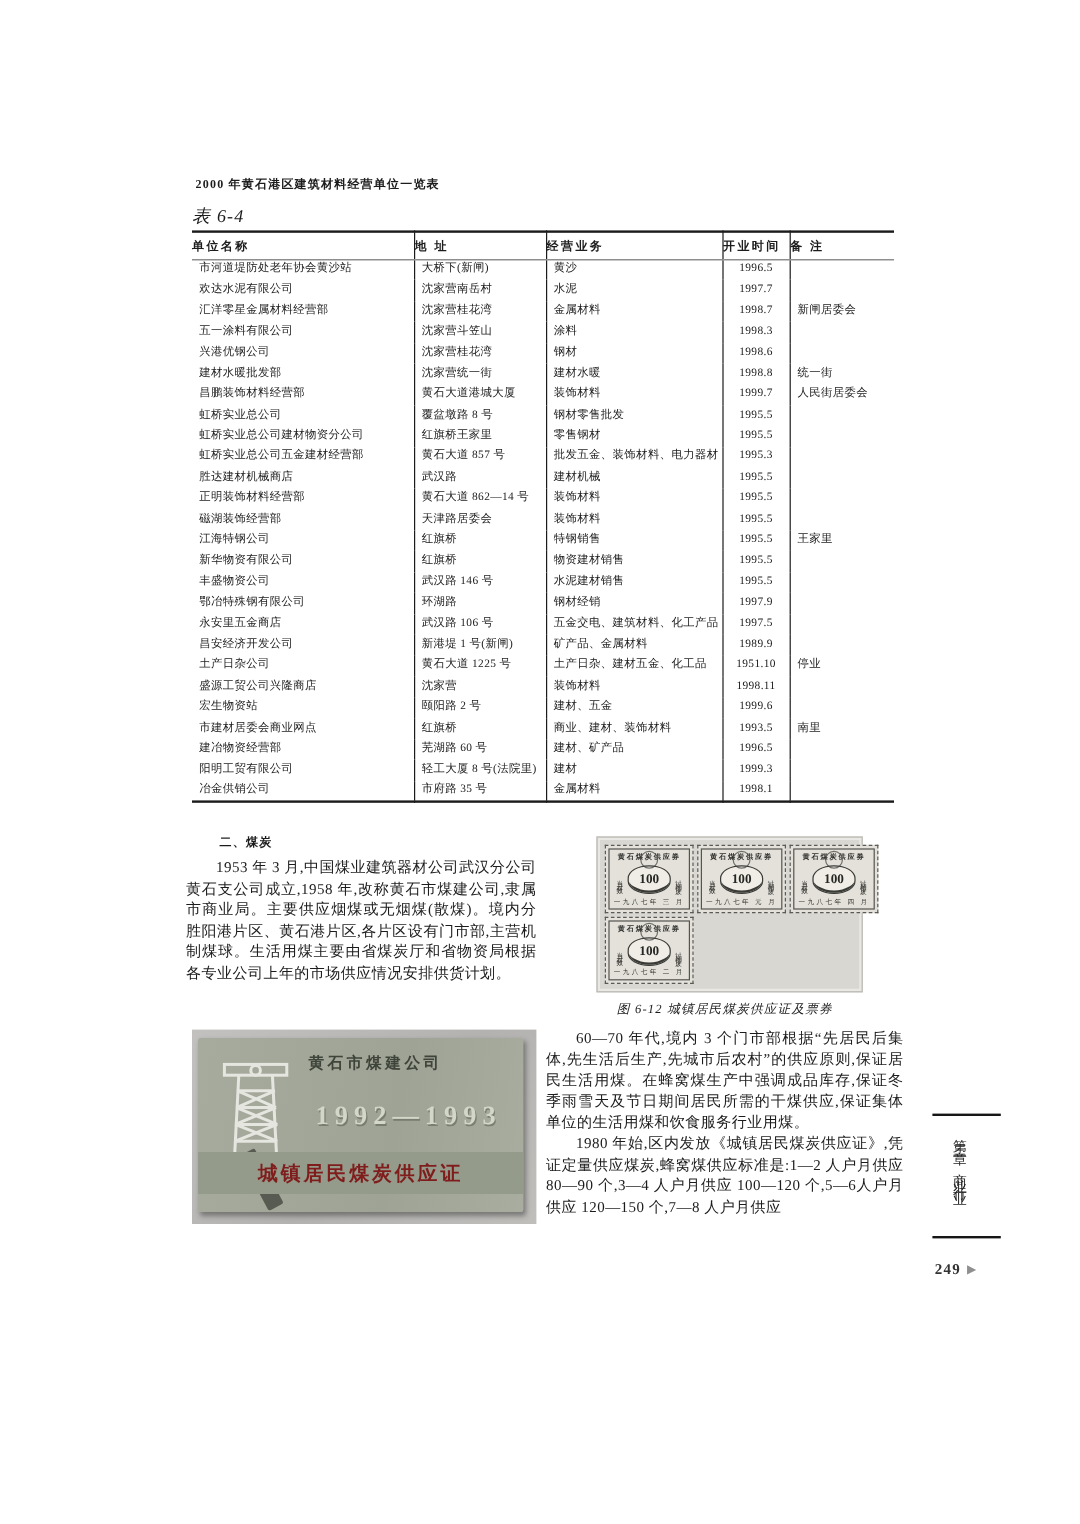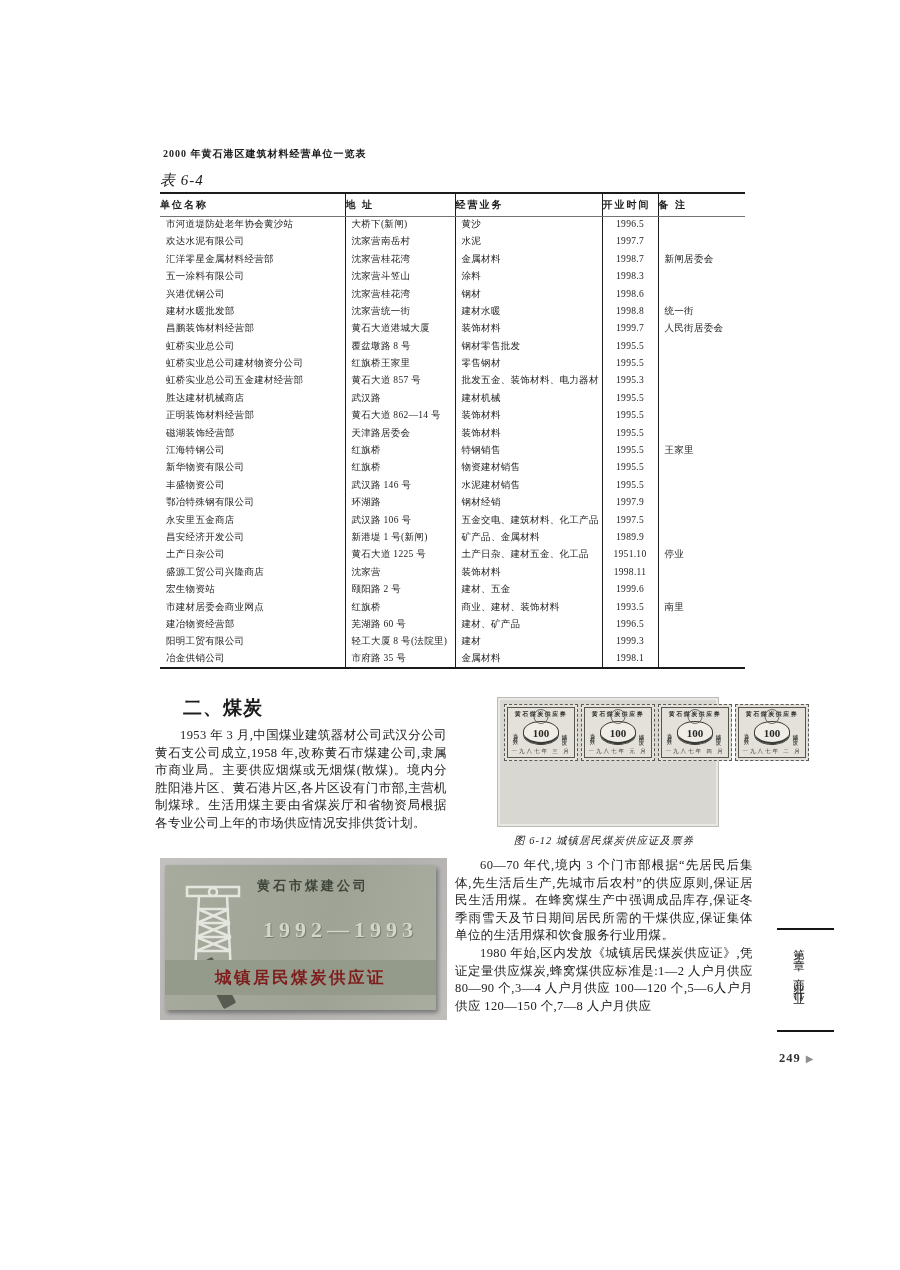--- a/index.html
+++ b/index.html
@@ -31,31 +31,31 @@
   }
   table.biz td {
     height:17.4px; padding:0 6px; line-height:1; letter-spacing:0.3px;
     white-space:nowrap; overflow:hidden;
   }
   table.biz th + th, table.biz td + td { border-left:1px solid #1b1b1b; }
   table.biz td.c-date { text-align:center; padding:0 2px; }
   
   .col-left  { position:absolute; left:155px; top:695px; width:292px; }
   .col-right { position:absolute; left:455px; top:697px; width:298px; }
-  .sec-heading { font-size:19px; font-weight:bold; margin:0 0 6px 28px; letter-spacing:1px; }
+  .sec-heading { font-size:10px; font-weight:bold; margin:0 0 6px 28px; letter-spacing:1px; }
   .para {
     font-size:12.5px; line-height:17.6px; text-align:justify;
     text-indent:2em; letter-spacing:0.4px;
   }
   
   .coupon-sheet {
     width:222px; height:130px; margin-left:42px;
     background:#d9d7d1; border:1px solid #bdbbb5;
     box-shadow:0 0 0 2px #e9e8e4 inset;
-    display:grid; grid-template-columns:1fr 1fr 1fr 1fr; grid-template-rows:1fr 1fr;
+    display:grid; grid-template-columns:1fr 1fr 1fr; grid-template-rows:1fr 1fr;
     gap:3px; padding:6px;
   }
   .coupon {
     position:relative; background:#e3e1da; border:1px dashed #5a5a56; padding:2px;
   }
   .coupon-inner {
     height:100%; border:1px solid #55544f; position:relative;
     display:flex; flex-direction:column; justify-content:space-between; padding:1px 2px;
   }
   .coupon-title {

